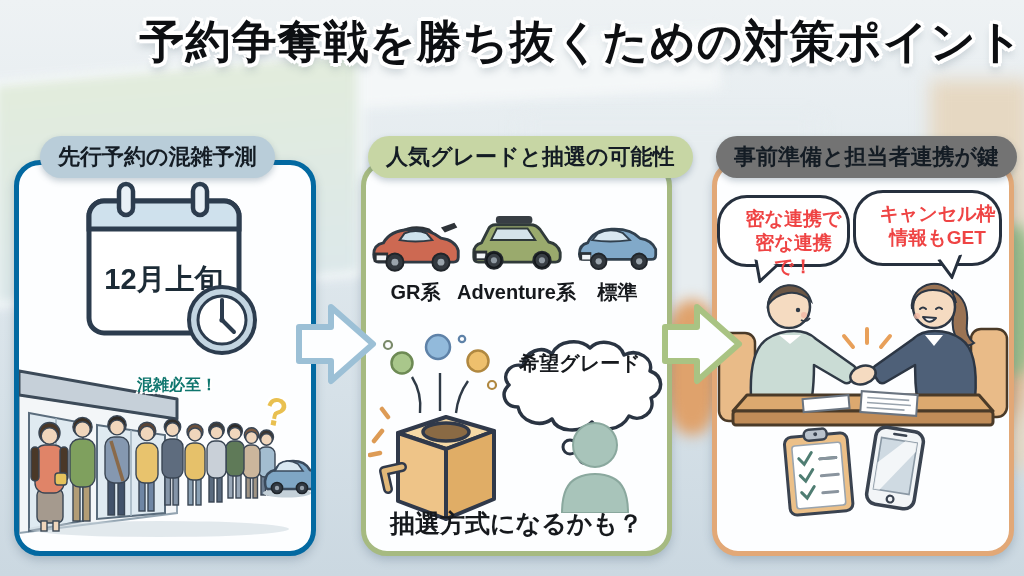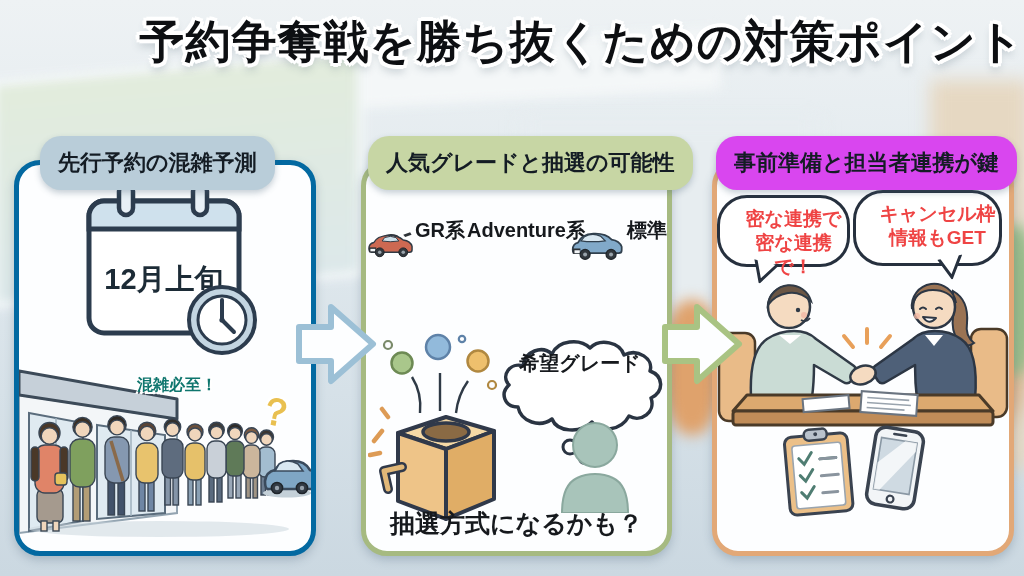--- a/index.html
+++ b/index.html
@@ -29,42 +29,42 @@
   }
 
   
   .panel{position:absolute;top:160px;height:396px;background:#fdfeff;border-radius:26px;
     box-shadow:0 4px 10px rgba(70,95,115,.28);box-sizing:border-box;z-index:2;}
   #panel-forecast{left:14px;width:302px;border:5px solid #0369a1;}
   #panel-grades{left:361px;width:311px;border:5px solid #a6ba81;}
   #panel-preparation{left:712px;width:302px;border:5px solid #e2a877;}
 
   .badge{position:absolute;top:136px;height:42px;line-height:42px;border-radius:21px;
-    padding:6px 18px;font-size:22px;font-weight:800;color:#141c24;white-space:nowrap;z-index:4;
+    padding:0 18px;font-size:22px;font-weight:800;color:#141c24;white-space:nowrap;z-index:4;
     box-shadow:0 3px 6px rgba(70,95,115,.3);}
   #badge-forecast{left:40px;background:#b9cdd9;}
   #badge-grades{left:368px;background:#c7d6a4;}
-  #badge-preparation{left:716px;background:#d946ef;}
+  #badge-preparation{left:716px;background:#737373;}
 
   .flow-arrow{position:absolute;top:297px;width:84px;height:94px;z-index:3;}
   #arrow-1{left:295px;}
   #arrow-2{left:661px;}
 
   .abs{position:absolute;}
   .caption{position:absolute;width:100%;text-align:center;font-weight:900;color:#16191d;}
 
   
   #crowd-note{left:118px;top:210px;font-size:16px;font-weight:900;color:#0f766e;white-space:nowrap;
     text-shadow:-2px -2px 0 #fff,2px -2px 0 #fff,-2px 2px 0 #fff,2px 2px 0 #fff;}
   #question-mark{left:238px;top:222px;font-size:38px;font-weight:900;color:#e9c050;transform:rotate(10deg);
     text-shadow:-2px -2px 0 #fff,2px -2px 0 #fff,-2px 2px 0 #fff,2px 2px 0 #fff;}
 
   
   .cars-row{position:absolute;left:0;top:46px;width:100%;display:flex;justify-content:center;gap:2px;}
-  .car-col{width:99px;display:flex;flex-direction:row;}
+  .car-col{width:99px;display:flex;flex-direction:column;align-items:center;}
   .car-label{font-size:20px;font-weight:800;color:#16191d;margin-top:6px;white-space:nowrap;}
   .thought-text{position:absolute;left:134px;top:186px;width:160px;text-align:center;
     font-size:20px;font-weight:800;line-height:25px;color:#16191d;}
   #grades-caption{top:342px;font-size:25px;}
 
   
   .speech{position:absolute;background:#fff;border:3.5px solid #26303e;border-radius:30px;
     text-align:center;font-size:19px;font-weight:800;line-height:24px;color:#ef4444;padding-top:9px;box-sizing:border-box;padding-left:20px;}
   #speech-left{left:0px;top:30px;width:133px;height:72px;}
   #speech-right{left:136px;top:25px;width:149px;height:76px;}

